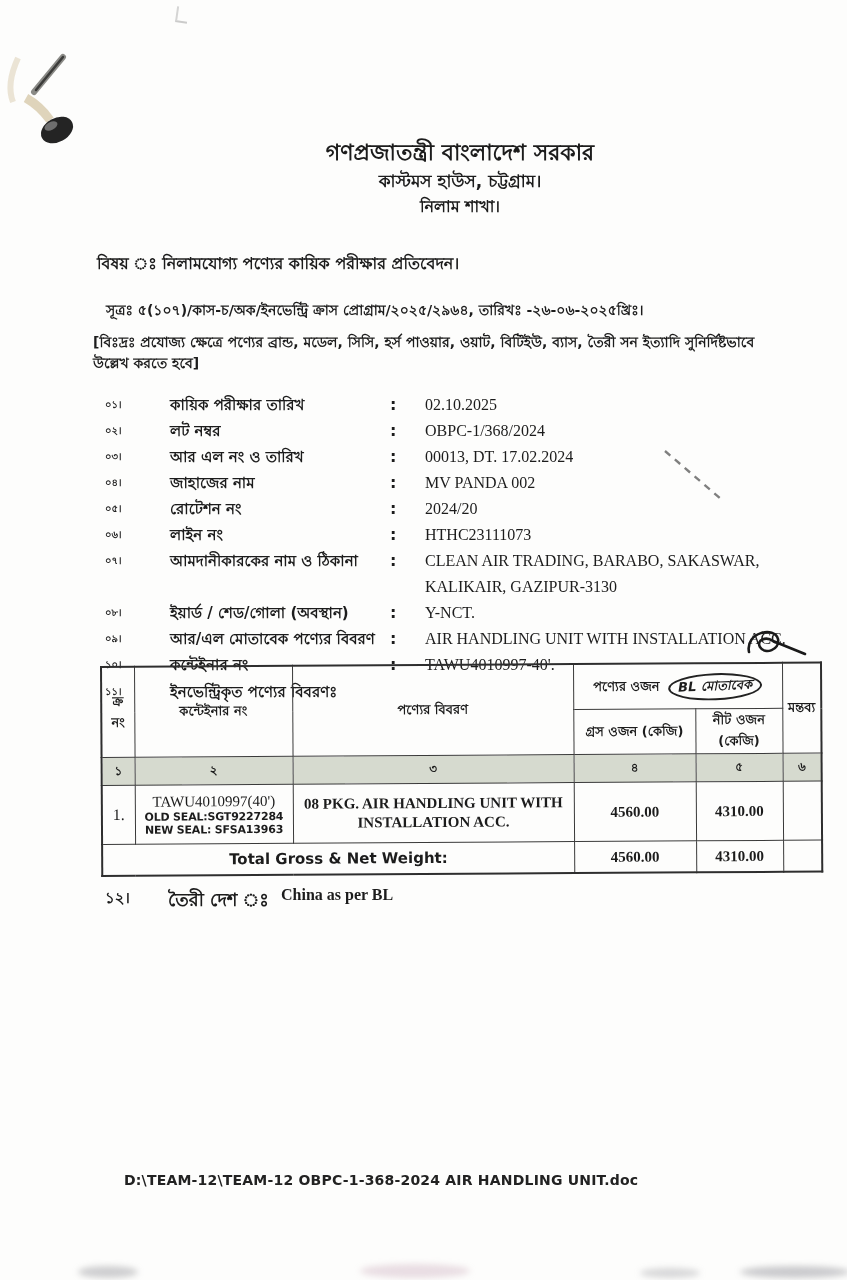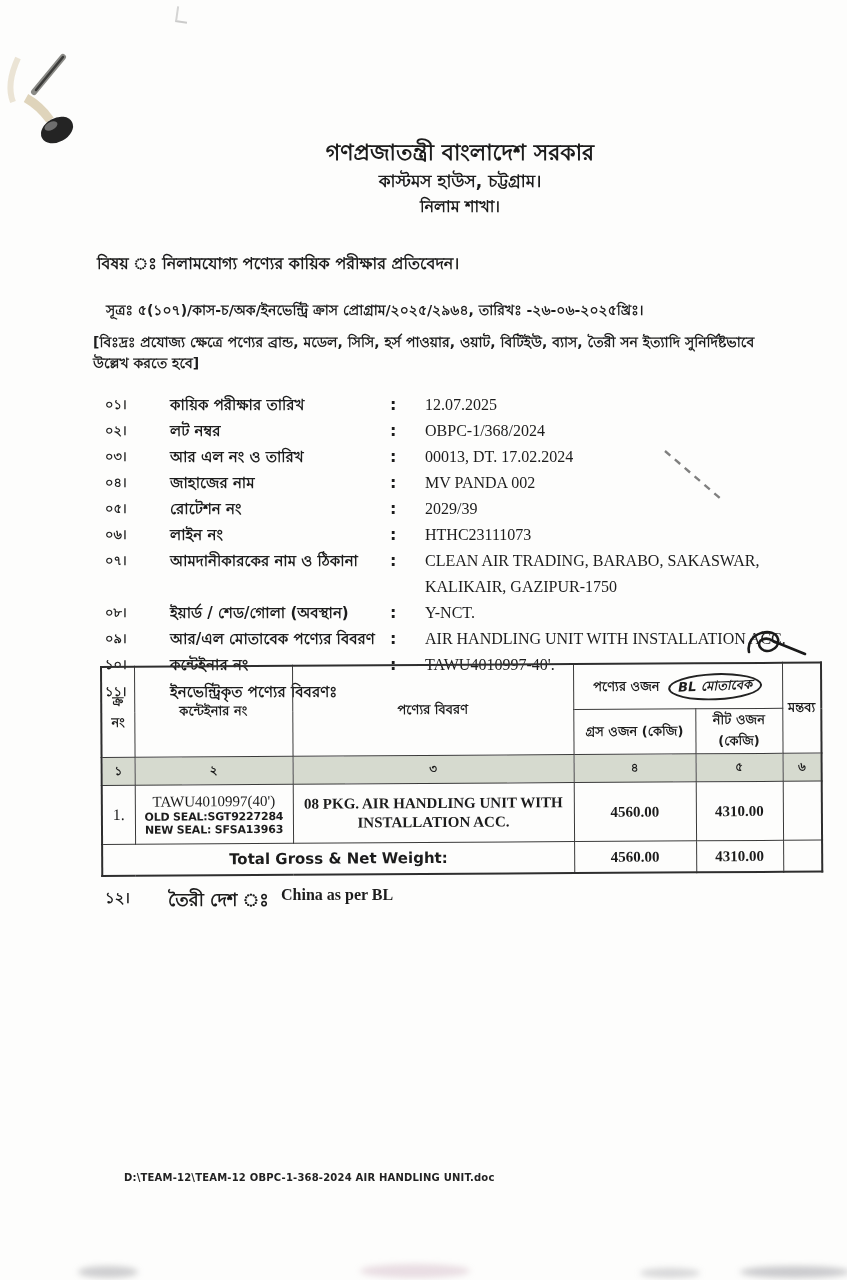--- a/index.html
+++ b/index.html
@@ -14,21 +14,21 @@
   .doc-header .h1{font-size:22px;font-weight:bold;line-height:30px;}
   .doc-header .h2{font-size:17px;font-weight:bold;line-height:26px;}
   .doc-header .h3{font-size:16px;font-weight:bold;line-height:25px;}
   
   .subject{position:absolute;top:251px;left:97px;font-size:16px;font-weight:bold;}
   .reference{position:absolute;top:299px;left:95px;font-size:14px;font-weight:bold;margin-left:11px;}
   .note{position:absolute;top:332px;left:93px;width:676px;font-size:14px;font-weight:bold;line-height:21px;}
   
   .items{position:absolute;top:392px;left:0;width:820px;}
   .item-row{display:grid;grid-template-columns:65px 220px 35px 1fr;padding-left:105px;min-height:26px;align-items:start;}
-  .item-row .no{font-size:13px;font-weight:600;line-height:26px;}
+  .item-row .no{font-size:10px;font-weight:600;line-height:26px;}
   .item-row .label{font-size:15px;font-weight:600;line-height:26px;}
   .item-row .sep{font-size:16px;font-weight:bold;line-height:26px;}
   .item-row .value{font-family:"Liberation Serif","DejaVu Serif",serif;font-size:16px;line-height:26px;max-width:400px;}
   .item11{margin-top:1px;}
   
   .inv-table{position:absolute;top:666px;left:100px;width:720px;border-collapse:collapse;table-layout:fixed;
     transform:rotate(-0.35deg);transform-origin:left top;}
   .inv-table td{border:1.6px solid #3a3a3a;padding:1px 3px;text-align:center;vertical-align:middle;overflow:hidden;}
   .inv-table{border:2.2px solid #2e2e2e;}
   .inv-table .hdr{font-size:13px;font-weight:600;}
@@ -43,21 +43,21 @@
   .desc{font-family:"Liberation Serif","DejaVu Serif",serif;font-size:15px;font-weight:600;line-height:19px;}
   .wt{font-family:"Liberation Serif","DejaVu Serif",serif;font-size:15px;font-weight:bold;}
   .total-label{font-size:15px;font-weight:bold;}
   .hand-oval{display:inline-block;border:2px solid #222;border-radius:50%;padding:1px 8px;margin-left:4px;
     font-size:13px;font-weight:bold;font-style:italic;transform:rotate(-2deg);}
   
   .item12{position:absolute;top:886px;left:105px;display:flex;gap:0;}
   .item12 .no{font-size:15px;font-weight:600;width:63px;}
   .item12 .label{font-size:18px;font-weight:bold;width:113px;}
   .item12 .value{font-family:"Liberation Serif","DejaVu Serif",serif;font-size:16px;font-weight:600;}
-  .doc-footer{position:absolute;top:1172px;left:88px;font-size:10px;font-weight:bold;letter-spacing:0.2px;color:#222;padding-left:36px;}
+  .doc-footer{position:absolute;top:1172px;left:88px;font-size:14px;font-weight:bold;letter-spacing:0.2px;color:#222;padding-left:36px;}
   
   .artifact{position:absolute;pointer-events:none;}
   .smudge{position:absolute;filter:blur(3px);border-radius:50%;}
   .tab-mark{position:absolute;top:7px;left:176px;width:10px;height:14px;
     border-left:2px solid #bbb;border-bottom:2px solid #aaa;opacity:.6;transform:rotate(8deg);}
 </style>
 </head>
 <body>
 
 <div class="page">
@@ -90,21 +90,21 @@
 
   <div class="subject">বিষয় ঃ নিলামযোগ্য পণ্যের কায়িক পরীক্ষার প্রতিবেদন।</div>
   <div class="reference">সূত্রঃ ৫(১০৭)/কাস-চ/অক/ইনভেন্ট্রি ক্রাস প্রোগ্রাম/২০২৫/২৯৬৪, তারিখঃ -২৬-০৬-২০২৫খ্রিঃ।</div>
   <div class="note">[বিঃদ্রঃ প্রযোজ্য ক্ষেত্রে পণ্যের ব্রান্ড, মডেল, সিসি, হর্স পাওয়ার, ওয়াট, বিটিইউ, ব্যাস, তৈরী সন ইত্যাদি সুনির্দিষ্টভাবে উল্লেখ করতে হবে]</div>
 
   <div class="items">
     <div class="item-row">
       <span class="no">০১।</span>
       <span class="label">কায়িক পরীক্ষার তারিখ</span>
       <span class="sep">:</span>
-      <span class="value">12.07.2025</span>
+      <span class="value">02.10.2025</span>
     </div>
     <div class="item-row">
       <span class="no">০২।</span>
       <span class="label">লট নম্বর</span>
       <span class="sep">:</span>
       <span class="value">OBPC-1/368/2024</span>
     </div>
     <div class="item-row">
       <span class="no">০৩।</span>
       <span class="label">আর এল নং ও তারিখ</span>
@@ -114,33 +114,33 @@
     <div class="item-row">
       <span class="no">০৪।</span>
       <span class="label">জাহাজের নাম</span>
       <span class="sep">:</span>
       <span class="value">MV PANDA 002</span>
     </div>
     <div class="item-row">
       <span class="no">০৫।</span>
       <span class="label">রোটেশন নং</span>
       <span class="sep">:</span>
-      <span class="value">2029/39</span>
+      <span class="value">2024/20</span>
     </div>
     <div class="item-row">
       <span class="no">০৬।</span>
       <span class="label">লাইন নং</span>
       <span class="sep">:</span>
       <span class="value">HTHC23111073</span>
     </div>
     <div class="item-row">
       <span class="no">০৭।</span>
       <span class="label">আমদানীকারকের নাম ও ঠিকানা</span>
       <span class="sep">:</span>
-      <span class="value">CLEAN AIR TRADING, BARABO, SAKASWAR, KALIKAIR, GAZIPUR-1750</span>
+      <span class="value">CLEAN AIR TRADING, BARABO, SAKASWAR, KALIKAIR, GAZIPUR-3130</span>
     </div>
     <div class="item-row">
       <span class="no">০৮।</span>
       <span class="label">ইয়ার্ড / শেড/গোলা (অবস্থান)</span>
       <span class="sep">:</span>
       <span class="value">Y-NCT.</span>
     </div>
     <div class="item-row">
       <span class="no">০৯।</span>
       <span class="label">আর/এল মোতাবেক পণ্যের বিবরণ</span>

